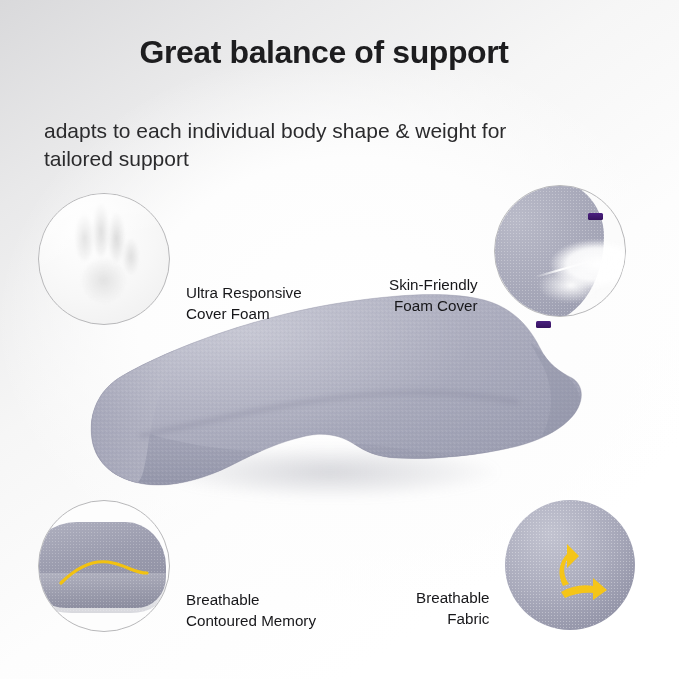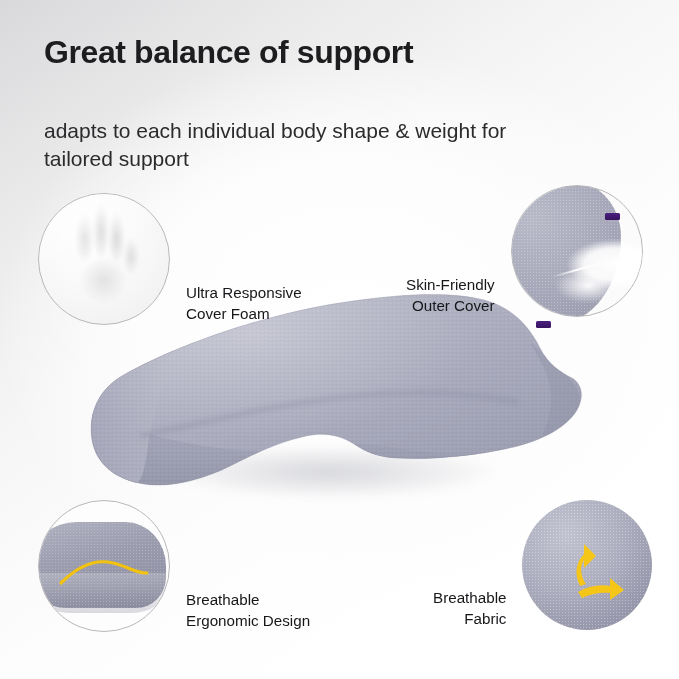--- a/index.html
+++ b/index.html
@@ -28,42 +28,42 @@
     position: absolute;
     left: 44px;
     top: 32px;
     width: 560px;
     font-size: 32px;
     font-weight: bold;
     line-height: 1.28;
     letter-spacing: -0.4px;
     color: #1d1d1f;
   }
-  .headline .ln { display: block; }
+  .headline .ln { display: block; text-align: center; }
 
   .subhead {
     position: absolute;
     left: 44px;
     top: 117px;
     width: 510px;
     font-size: 21px;
     font-weight: normal;
     line-height: 1.33;
     color: #2b2b2d;
   }
   .subhead .ln { display: block; }
 
   
   .feature {
     position: absolute;
     display: flex;
     align-items: flex-end;
   }
   .feature.left  { flex-direction: row; }
-  .feature.right { flex-direction: row-reverse; margin-left: 17px; }
+  .feature.right { flex-direction: row-reverse; }
 
   .f-label {
     font-size: 15.2px;
     line-height: 1.42;
     color: #17171a;
     white-space: nowrap;
   }
   .feature.left  .f-label { text-align: left;  margin-left: 16px; }
   .feature.right .f-label { text-align: right; margin-right: 16px; }
   .f-label .ln { display: block; }
@@ -344,35 +344,35 @@
     <div class="circle outlined c-cover">
       <div class="fabric">
         <div class="noise"></div>
       </div>
       <div class="feather"></div>
       <div class="quill"></div>
       <div class="tag"></div>
     </div>
     <div class="f-label">
       <span class="ln">Skin-Friendly</span>
-      <span class="ln">Outer Cover</span>
+      <span class="ln">Foam Cover</span>
     </div>
   </div>
 
   <div class="feature left" id="feature-ergonomic">
     <div class="circle outlined c-ergo">
       <div class="block"></div>
       <div class="noise"></div>
       <svg class="curve" viewBox="0 0 130 130">
         <path d="M 22,82 C 40,64 58,58 74,62 C 88,65 96,72 108,72" fill="none" stroke="#f2c211" stroke-width="3.2" stroke-linecap="round"></path>
       </svg>
     </div>
     <div class="f-label">
       <span class="ln">Breathable</span>
-      <span class="ln">Ergonomic Design</span>
+      <span class="ln">Contoured Memory</span>
     </div>
   </div>
 
   <div class="feature right" id="feature-breathable">
     <div class="circle c-breathe">
       <div class="noise"></div>
       <svg class="arrows" viewBox="0 0 130 130">
 
         <path d="M 58,86 C 52,74 54,62 62,54 L 62,44 L 74,56 L 62,68 L 62,60 C 58,66 58,76 64,84 Z" fill="#f5c518"></path>
 

